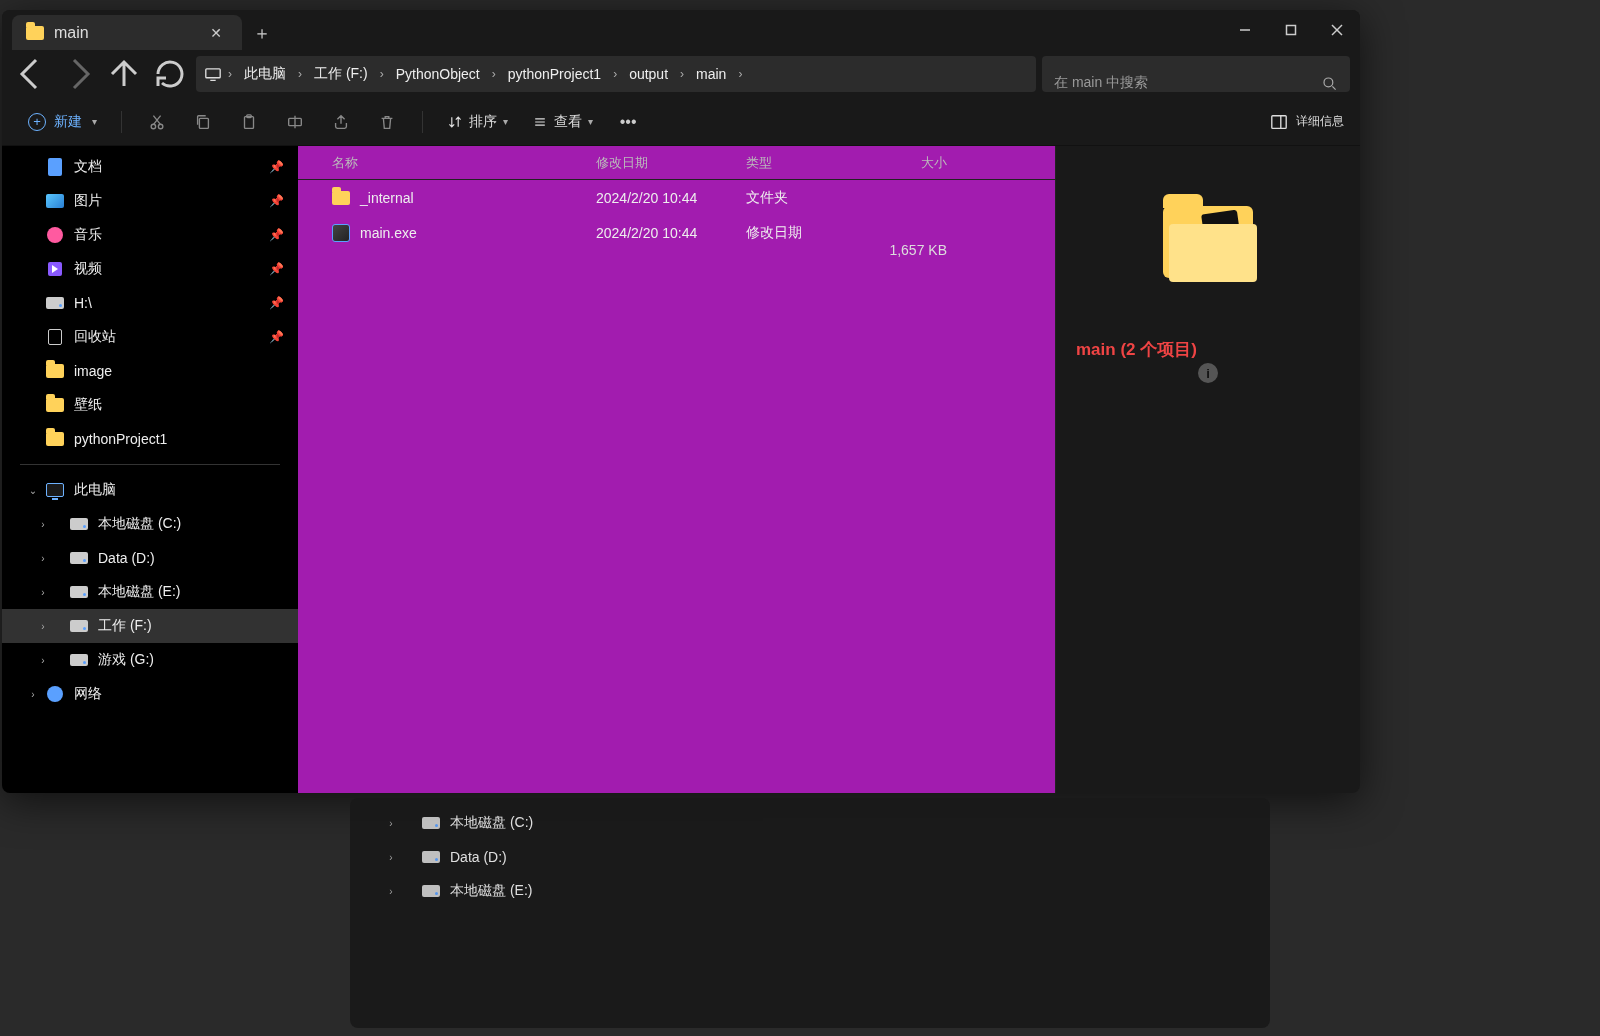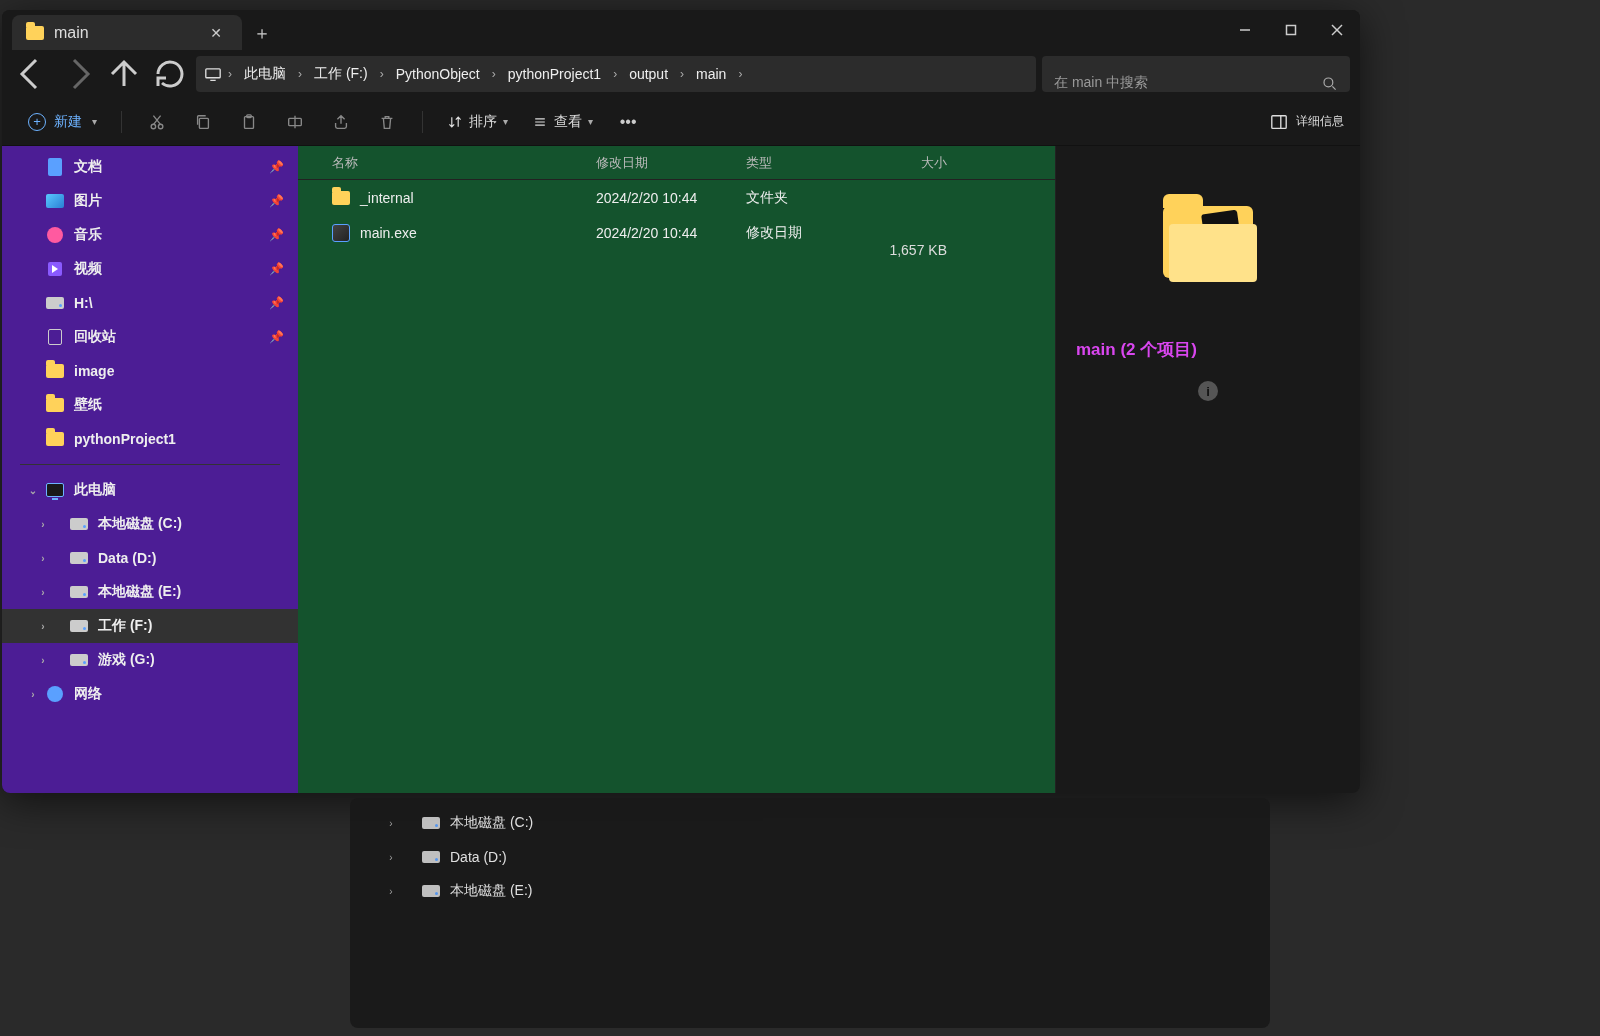--- a/index.html
+++ b/index.html
@@ -56,21 +56,21 @@
 .tool-new .dd { color:#aaa; font-size:10px; margin-left:2px;}
 .tool-sep { width:1px; height:22px; background:#333; margin:0 10px;}
 .tool-btn { width:42px; height:36px; display:flex; align-items:center; justify-content:center; color:#888; border-radius:4px;}
 .tool-btn svg { width:18px; height:18px; }
 .tool-drop { display:flex; align-items:center; gap:6px; color:#ddd; padding:6px 10px; font-size:14px; border-radius:4px;}
 .tool-drop svg { width:16px; height:16px; }
 .tool-right { margin-left:auto; display:flex; align-items:center; gap:8px; color:#ddd; font-size:12px;}
 
 
 .body { flex:1; display:flex; min-height:0; }
-.sidebar { width:296px; background:#4c1d95; overflow-y:auto; padding-top:4px; position:relative;font-weight:bold;}
+.sidebar { width:296px; background:#000000; overflow-y:auto; padding-top:4px; position:relative;}
 .sidebar::-webkit-scrollbar { width:8px; }
 .sidebar::-webkit-scrollbar-thumb { background:#555; border-radius:4px;}
 .side-item { display:flex; align-items:center; height:34px; padding:0 14px 0 44px; gap:10px; color:#eee; font-size:14px; position:relative;}
 .side-item.selected { background:#323232; }
 .side-item .pin { position:absolute; right:14px; color:#888; font-size:12px;}
 .side-item .txt { margin-left: 0; }
 .side-item .exp { position:absolute; left:24px; color:#aaa; font-size:10px; width:14px; text-align:center;}
 .side-item .exp2 { position:absolute; left:34px; color:#aaa; font-size:10px; width:14px; text-align:center;}
 .side-item.level1 { padding-left: 68px; }
 .side-item.level0 { padding-left: 44px; }
@@ -85,40 +85,40 @@
 .icon-pc::after{content:"";position:absolute;left:5px;right:5px;bottom:-4px;height:2px;background:#6db2ff;}
 .icon-doc { width:14px; height:18px; background:#5aa0ff; border-radius:2px;}
 .icon-pic { width:18px; height:14px; background:linear-gradient(135deg,#5ac8ff,#2a7fd4); border-radius:2px;}
 .icon-music { width:16px;height:16px;border-radius:50%;background:#ff5aa0;}
 .icon-video { width:14px;height:14px;background:#8a5aff;border-radius:2px;position:relative;}
 .icon-video::after{content:"";position:absolute;left:4px;top:3px;border-left:6px solid #fff;border-top:4px solid transparent;border-bottom:4px solid transparent;}
 .icon-recycle { width:14px;height:16px;border:1.5px solid #ccc;border-radius:2px;}
 .icon-network { width:16px;height:16px; background:#5aa0ff; border-radius:50%;}
 
 
-.main { flex:1; display:flex; flex-direction:column; background:#14532d; min-width:0;}
+.main { flex:1; display:flex; flex-direction:column; background:#a21caf; min-width:0;}
 .list-header { display:flex; height:34px; align-items:center; font-size:13px; color:#bbb; padding-left:20px; border-bottom:1px solid #222;}
 .col-name { flex:0 0 278px; padding-left:14px;}
 .col-date { flex:0 0 150px;}
 .col-type { flex:0 0 125px;}
 .col-size { flex:0 0 90px; text-align:right; padding-right:14px;}
 .list-rows { flex:1; overflow:auto; }
 .row { display:flex; align-items:center; height:35px; font-size:14px; color:#eee; padding-left:20px;}
 .row .col-name { display:flex; align-items:center; gap:10px;}
 .row .col-size { color:#ddd;margin-top:34px; }
 .exe-ico { width:18px; height:18px; background:linear-gradient(135deg,#444,#222); border:1px solid #5aa0ff; border-radius:3px;}
 
 
 .details { width:305px; border-left:1px solid #222; padding:20px; display:flex; flex-direction:column; align-items:center; }
 .details-thumb { width:90px; height:72px; margin-top:40px; margin-bottom:60px; position:relative;}
 .details-thumb .back { position:absolute; inset:0; background:#ffd25a; border-radius:6px;}
 .details-thumb .back::before{content:"";position:absolute;left:0;top:-12px;width:40px;height:14px;background:#ffd25a;border-radius:6px 6px 0 0;}
 .details-thumb .front { position:absolute; left:6px; right:-4px; top:18px; bottom:-4px; background:#ffe28a; border-radius:4px;}
 .details-thumb .paper { position:absolute; right:14px; top:6px; width:36px; height:30px; background:#111; border-radius:3px; transform:rotate(-8deg);}
-.details-title { align-self:flex-start; font-size:17px; font-weight:600; color:#d946ef; margin-bottom:18px;}
+.details-title { align-self:flex-start; font-size:17px; font-weight:600; color:#ef4444; }
 .details-hint { display:flex; gap:12px; align-items:flex-start; background:transparent; font-size:14px; color:#ddd;}
 .details-hint .info-ico { width:20px; height:20px; border-radius:50%; background:#555; color:#111; display:flex; align-items:center; justify-content:center; font-weight:700; font-size:13px; flex-shrink:0; margin-top:2px;}
 
 
 .statusbar { height:26px; display:flex; align-items:center; padding:0 12px; font-size:13px; color:#ccc; border-top:1px solid #222;}
 .statusbar .right { margin-left:auto; display:flex; gap:4px;}
 .view-toggle { width:22px; height:18px; border:1px solid #555; display:flex; align-items:center; justify-content:center; font-size:10px; color:#aaa;}
 
 
 .lower { position:absolute; left:350px; top:798px; width:920px; height:230px; background:#191919; border-radius:8px; color:#ddd; padding:8px 0; opacity:.92;}

